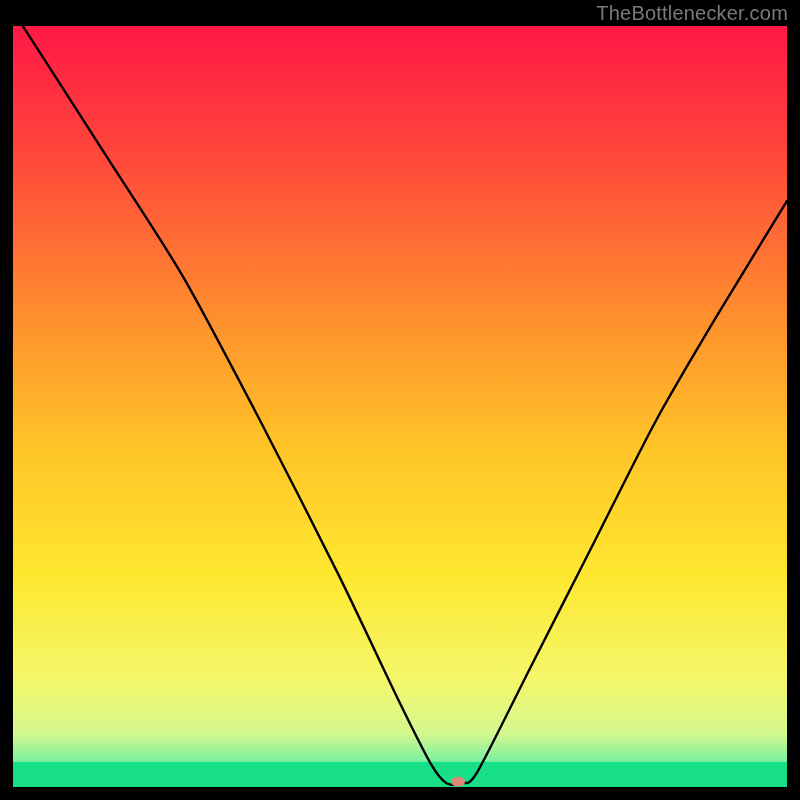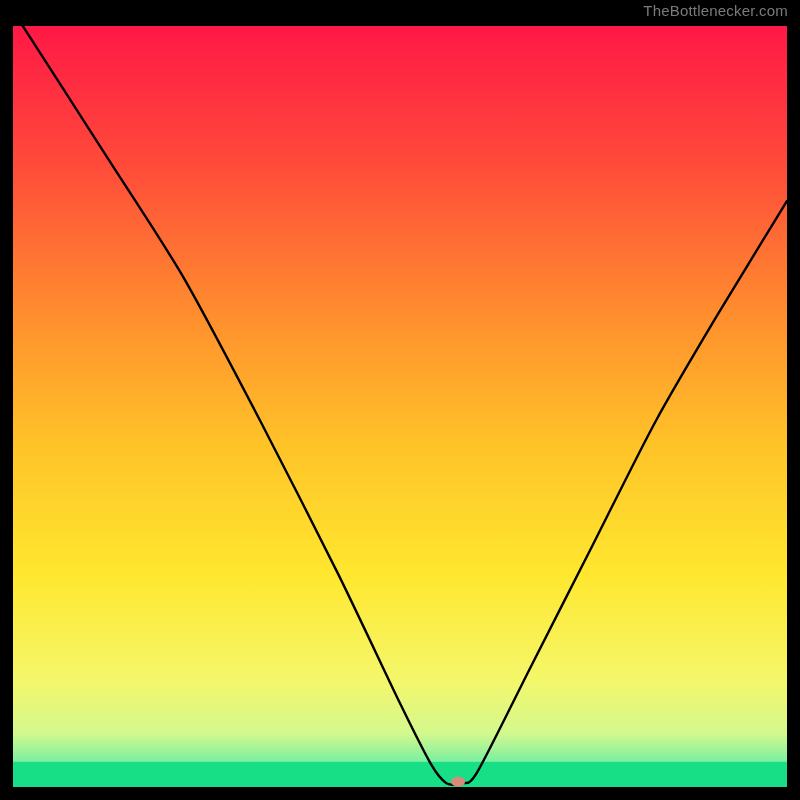--- a/index.html
+++ b/index.html
@@ -9,21 +9,21 @@
     height: 800px;
     background: #000;
     font-family: Arial, Helvetica, sans-serif;
     overflow: hidden;
   }
   .watermark {
     position: absolute;
     top: 2px;
     right: 12px;
     color: #7a7a7a;
-    font-size: 15px;
+    font-size: 20px;
     font-weight: 500;
     letter-spacing: 0.2px;
     z-index: 10;
   }
   .plot-frame {
     position: absolute;
     left: 13px;
     top: 26px;
     width: 774px;
     height: 761px;

